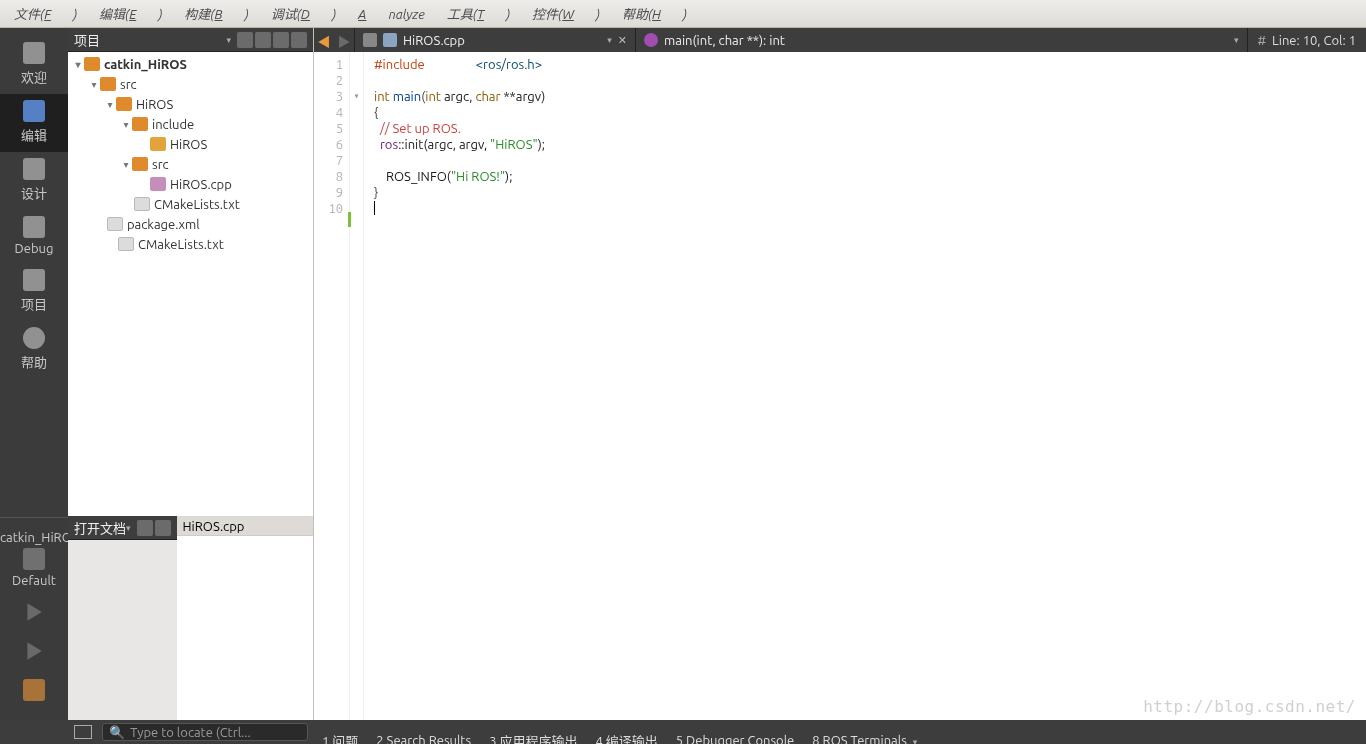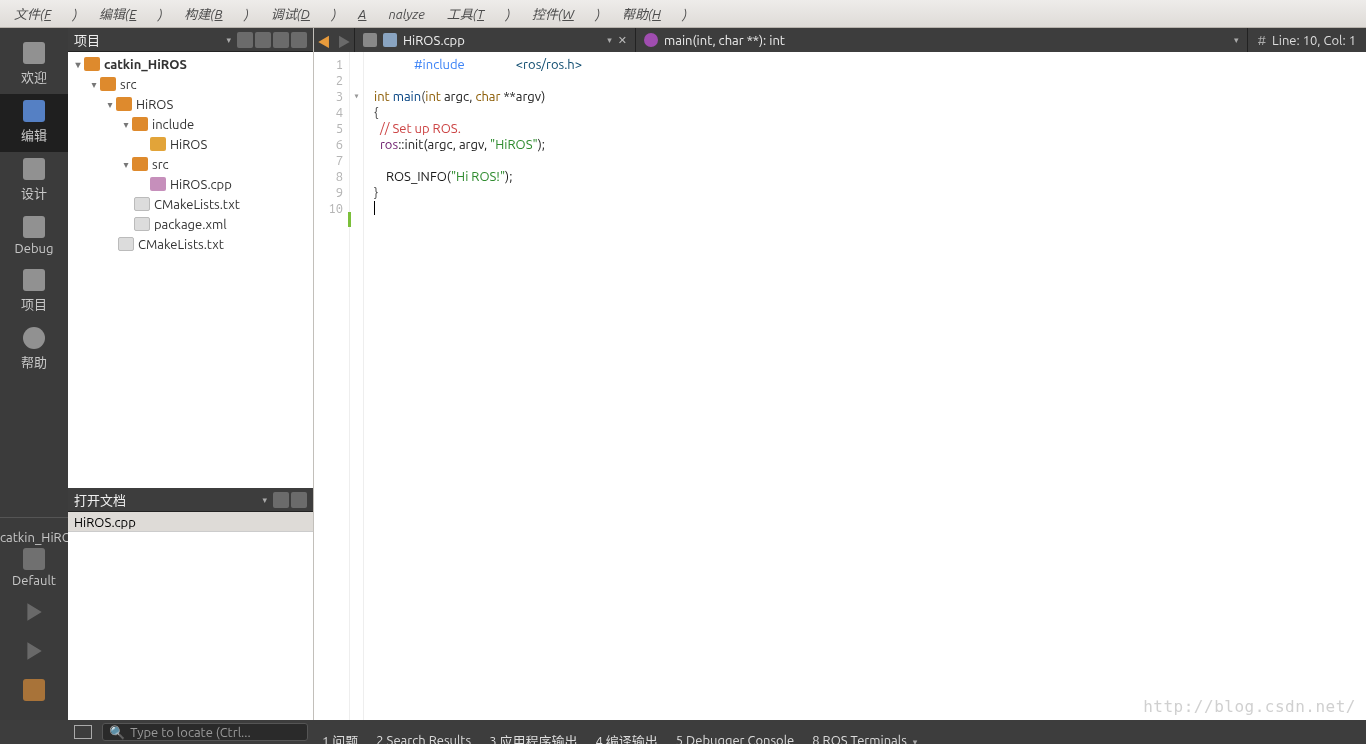--- a/index.html
+++ b/index.html
@@ -19,41 +19,41 @@
 .panel-hdr .title{flex:1;}
 .panel-hdr .hicon{width:16px;height:16px;margin-left:2px;background:#9a9a9a;opacity:.5;border-radius:2px;}
 .tree { flex:1; background:#fff; overflow:auto; font-size:13px; color:#333; padding-top:2px;}
 .tree-row { display:flex; align-items:center; height:20px; white-space:nowrap; cursor:default;}
 .tw{display:inline-block;width:12px;text-align:center;color:#777;font-size:10px;}
 .ficon{width:16px;height:14px;margin-right:4px;background:#e2a439;border-radius:2px;display:inline-block;}
 .ficon.open{background:#de8a2d;}
 .ficon.file{background:#dcdcdc;border:1px solid #bbb;}
 .ficon.cpp{background:#c68fbb;}
 .tree-row.bold{font-weight:bold;}
-.opendocs{height:232px;display:flex;flex-direction:column;}
+.opendocs{height:204px;display:flex;flex-direction:row;}
 .opendocs .list{flex:1;background:#fff;}
 .doc-item{height:20px;display:flex;align-items:center;padding-left:6px;background:#dedbd7;border-bottom:1px solid #ccc;}
 .editor-area { flex:1; display:flex; flex-direction:column; background:#fff; min-width:0;}
 .tabbar { height:24px; background:#3d3d3d; display:flex; align-items:center; color:#eee; font-size:12px;}
 .navarrow{width:20px;text-align:center;color:#e89b3c;}
 .tabbar .sep{width:1px;height:100%;background:#222;}
 .tab{display:flex;align-items:center;height:100%;padding:0 8px;background:#3d3d3d;gap:6px;}
 .tab.light{flex:0 0 280px;}
 .tab.func{flex:1;}
 .tab .ti{width:14px;height:14px;background:#8aa5c2;border-radius:2px;}
 .tab .nm{flex:1;white-space:nowrap;overflow:hidden;text-overflow:ellipsis;}
 .tab .dd{color:#aaa;font-size:9px;}
 .tab .x{color:#bbb;font-size:11px;}
 .tab.func .ti{background:#a04db0;border-radius:50%;}
 .linecol{padding:0 10px;color:#ddd;}
 .editor-body{flex:1;display:flex;background:#fff;min-height:0;}
 .gutter{width:36px;background:#fff;border-right:1px solid #eee;text-align:right;padding:4px 6px 0 0;color:#b5b5b5;font-family:"Ubuntu Mono",monospace;font-size:13px;line-height:16px;}
 .foldcol{width:14px;border-right:1px solid #eee;padding-top:4px;font-family:monospace;font-size:10px;line-height:16px;color:#999;text-align:center;}
 .code{flex:1;padding:4px 0 0 10px;font-family:"Ubuntu Mono",monospace;font-size:13px;line-height:16px;white-space:pre;color:#1a1a1a;}
-.c-pre{color:#3b82f6;margin-left:40px;} .c-inc{color:#0c4a6e;margin-left:48px;} .c-kw{color:#8a5a00;} .c-cm{color:#c44;} .c-ns{color:#6b1a6b;} .c-str{color:#2e8b2e;} .c-fn{color:#004080;} .c-br{color:#444;}
+.c-pre{color:#c2410c;} .c-inc{color:#0c4a6e;margin-left:48px;} .c-kw{color:#8a5a00;} .c-cm{color:#c44;} .c-ns{color:#6b1a6b;} .c-str{color:#2e8b2e;} .c-fn{color:#004080;} .c-br{color:#444;}
 .cursor{display:inline-block;width:1px;height:14px;background:#000;vertical-align:text-bottom;}
 .statusbar{height:24px;background:#3d3d3d;color:#ddd;display:flex;align-items:center;padding-left:74px;font-size:12px;gap:0;}
 .statusbar .sqbtn{width:18px;height:14px;border:1px solid #aaa;margin-right:10px;}
 .search-slot{display:flex;align-items:center;background:#2a2a2a;border:1px solid #555;border-radius:3px;height:18px;width:206px;padding:0 6px;color:#999;}
 .search-slot .mg{margin-right:5px;}
 .out-items{display:flex;align-items:center;margin-left:14px;gap:18px;}
 .out-items span{white-space:nowrap;margin-top:16px;}
 .green-bar{position:absolute;left:348px;top:212px;width:3px;height:15px;background:#7bbf3a;}
 .u{text-decoration:underline;}
 .watermark{position:absolute;right:10px;bottom:28px;color:#d0d0d0;font-family:monospace;font-size:16px;letter-spacing:.5px;}
@@ -136,21 +136,21 @@
           <span>src</span>
         </div>
       <div class="tree-row" style="padding-left:82px">
           <span class="ficon cpp"></span>
           <span>HiROS.cpp</span>
         </div>
       <div class="tree-row" style="padding-left:66px">
           <span class="ficon file"></span>
           <span>CMakeLists.txt</span>
         </div>
-      <div class="tree-row" style="padding-left:66px">
+      <div class="tree-row" style="padding-left:39px">
           <span class="ficon file"></span>
           <span>package.xml</span>
         </div>
       <div class="tree-row" style="padding-left:50px">
           <span class="ficon file"></span>
           <span>CMakeLists.txt</span>
         </div>
     </div>
     <div class="opendocs">
       <div class="panel-hdr">

